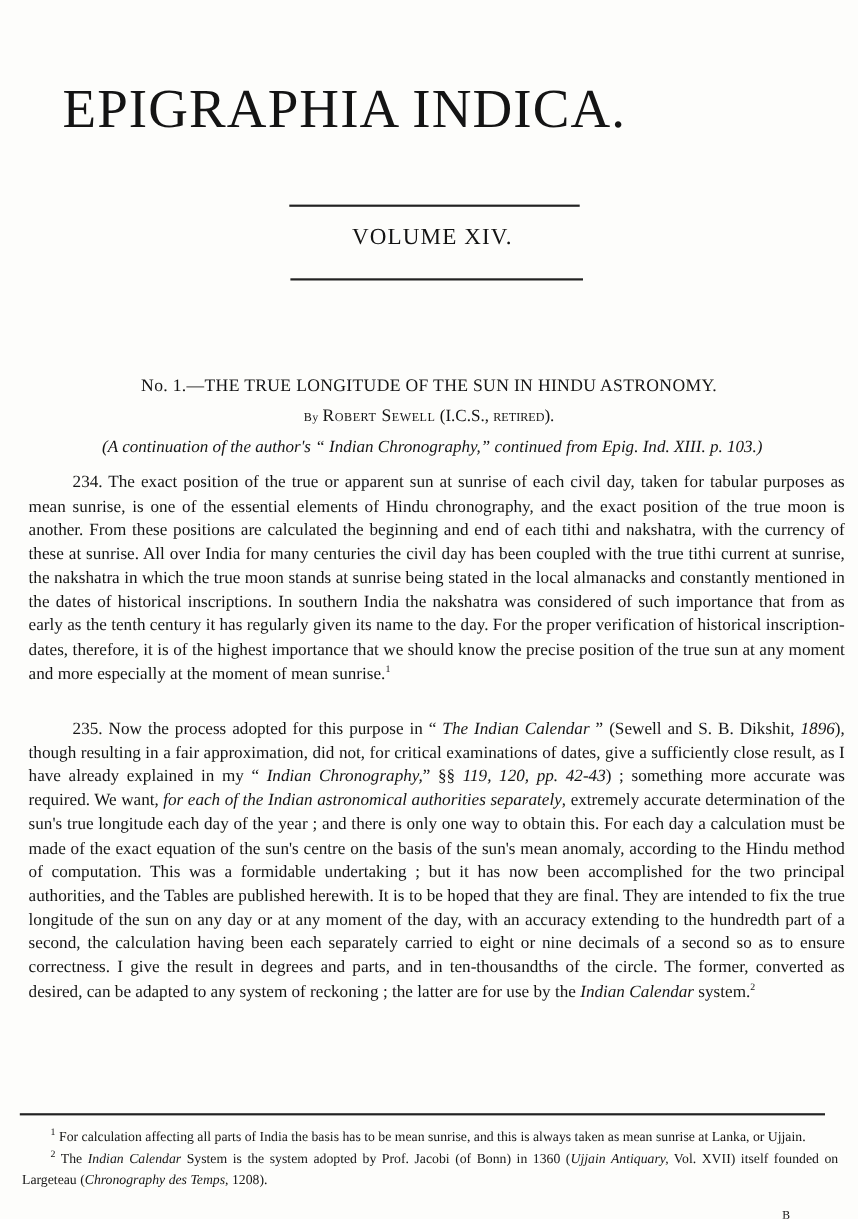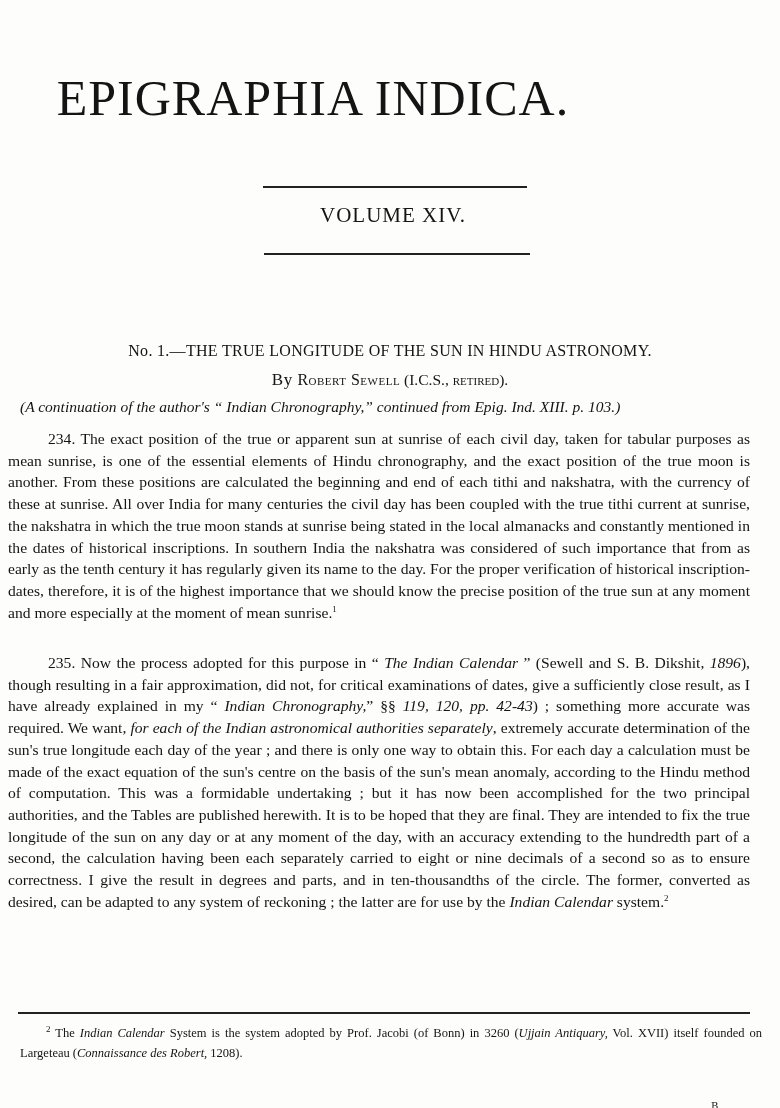--- a/index.html
+++ b/index.html
@@ -7,24 +7,24 @@
          font-family:"DejaVu Serif", "Liberation Serif", serif; color:#141414; }
   .journal-title { position:absolute; top:68px; left:0; width:626px; text-align:center;
          font-family:"Liberation Serif", serif; font-size:50px; letter-spacing:1px; line-height:60px; }
   .rule { position:absolute; height:2px; background:#222; }
   .volume { position:absolute; top:203px; left:0; width:786px; text-align:center;
          font-family:"Liberation Serif", serif; font-size:21px; letter-spacing:1px; }
   .article-title { position:absolute; top:342px; left:0; width:780px; text-align:center;
          font-family:"Liberation Serif", serif; font-size:16px; letter-spacing:0.3px; }
   .byline { position:absolute; top:370px; left:0; width:780px; text-align:center;
          font-family:"Liberation Serif", serif; font-size:15.5px; }
-  .sc { font-size:17px; letter-spacing:0.5px; }
-  .continuation { position:absolute; top:398px; left:20px; width:746px; text-align:left;
+  .sc { font-size:11px; letter-spacing:0.5px; }
+  .continuation { position:absolute; top:398px; left:20px; width:746px; text-align:center;
          font-family:"Liberation Serif", serif; font-size:15.5px; }
-  .body { position:absolute; left:8px; width:742px; font-family:"Liberation Serif", serif;
+  .body { position:absolute; left:26px; width:742px; font-family:"Liberation Serif", serif;
          font-size:15.6px; line-height:21.7px; text-align:justify; }
   .body p { margin:0; text-indent:40px; }
   .p1 { top:428px; }
   .p2 { top:652px; }
   i { font-style:italic; }
   sup { font-size:9px; line-height:0; }
   .foot-rule { position:absolute; top:1012px; left:18px; width:732px; height:2px; background:#222; }
   .footnotes { position:absolute; top:1024px; left:20px; width:742px; font-family:"Liberation Serif", serif;
          font-size:12.5px; line-height:19.5px; text-align:justify; }
   .footnotes p { margin:0; text-indent:26px; }
@@ -51,16 +51,17 @@
   <p><span>234. The exact position of the true or apparent sun at sunrise of each civil day, taken for tabular purposes as mean sunrise, is one of the essential elements of Hindu chronography, and the exact position of the true moon is another. From these positions are calculated the beginning and end of each tithi and nakshatra, with the currency of these at sunrise. All over India for many centuries the civil day has been coupled with the true tithi current at sunrise, the nakshatra in which the true moon stands at sunrise being stated in the local almanacks and constantly mentioned in the dates of historical inscriptions. In southern India the nakshatra was considered of such importance that from as early as the tenth century it has regularly given its name to the day. For the proper verification of historical inscription-dates, therefore, it is of the highest importance that we should know the precise position of the true sun at any moment and more especially at the moment of mean sunrise.</span><sup>1</sup></p>
 </div>
 
 <div class="body p2">
   <p><span>235. Now the process adopted for this purpose in “ </span><i>The Indian Calendar</i><span> ” (Sewell and S. B. Dikshit, </span><i>1896</i><span>), though resulting in a fair approximation, did not, for critical examinations of dates, give a sufficiently close result, as I have already explained in my “ </span><i>Indian Chronography,</i><span>” §§ </span><i>119, 120, pp. 42-43</i><span>) ; something more accurate was required. We want, </span><i>for each of the Indian astronomical authorities separately</i><span>, extremely accurate determination of the sun's true longitude each day of the year ; and there is only one way to obtain this. For each day a calculation must be made of the exact equation of the sun's centre on the basis of the sun's mean anomaly, according to the Hindu method of computation. This was a formidable undertaking ; but it has now been accomplished for the two principal authorities, and the Tables are published herewith. It is to be hoped that they are final. They are intended to fix the true longitude of the sun on any day or at any moment of the day, with an accuracy extending to the hundredth part of a second, the calculation having been each separately carried to eight or nine decimals of a second so as to ensure correctness. I give the result in degrees and parts, and in ten-thousandths of the circle. The former, converted as desired, can be adapted to any system of reckoning ; the latter are for use by the </span><i>Indian Calendar</i><span> system.</span><sup>2</sup></p>
 </div>
 
 <div class="foot-rule"></div>
 
 <div class="footnotes">
-  <p><sup>2</sup><span> The </span><i>Indian Calendar</i><span> System is the system adopted by Prof. Jacobi (of Bonn) in 3260 (</span><i>Ujjain Antiquary,</i><span> Vol. XVII) itself founded on Largeteau (</span><i>Connaissance des Robert,</i><span> 1208).</span></p>
+  <p><sup>1</sup><span> For calculation affecting all parts of India the basis has to be mean sunrise, and this is always taken as mean sunrise at Lanka, or Ujjain.</span></p>
+  <p><sup>2</sup><span> The </span><i>Indian Calendar</i><span> System is the system adopted by Prof. Jacobi (of Bonn) in 1360 (</span><i>Ujjain Antiquary,</i><span> Vol. XVII) itself founded on Largeteau (</span><i>Chronography des Temps,</i><span> 1208).</span></p>
 </div>
 
 <div class="page-mark">B</div>
 
 </body></html>

